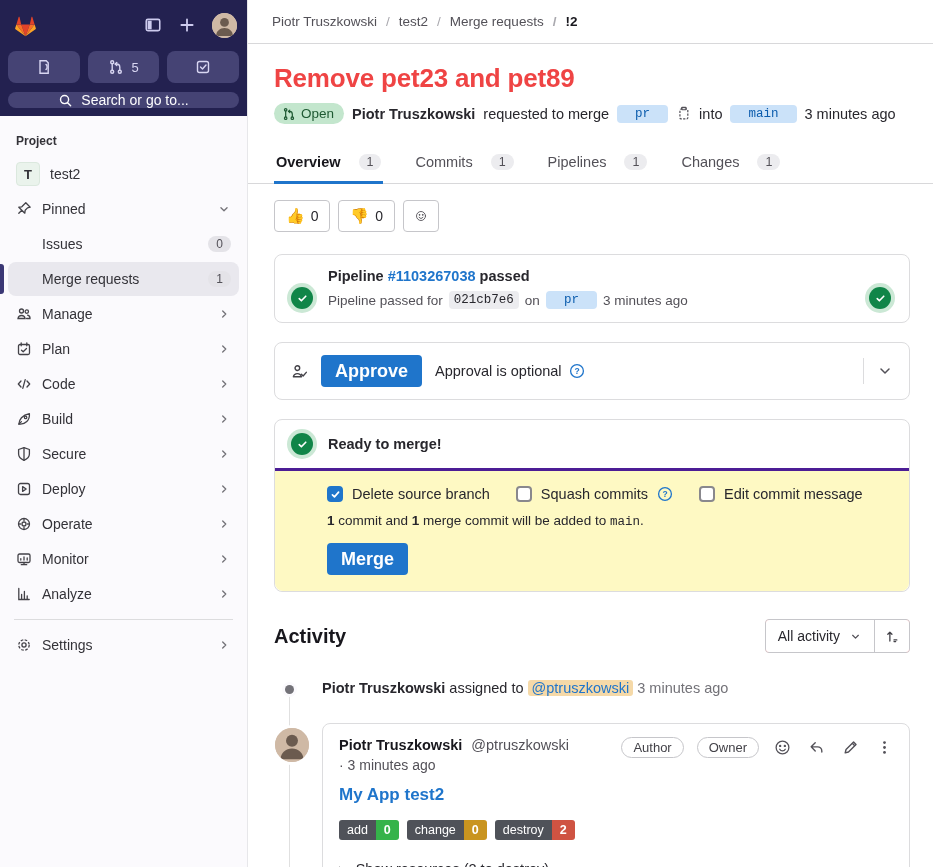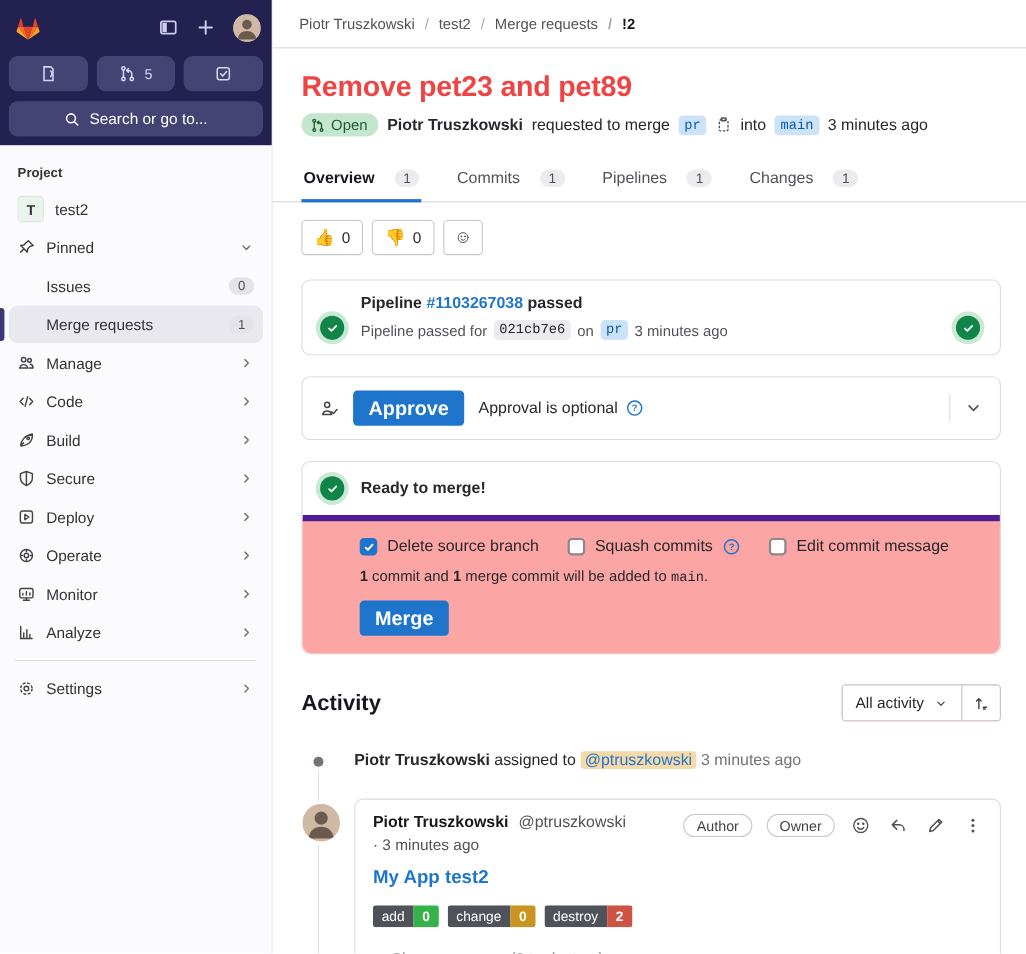--- a/index.html
+++ b/index.html
@@ -10,21 +10,21 @@
   
   .sidebar { width:248px; flex:0 0 248px; background:#fbfafd; border-right:1px solid #e7e7ea; display:flex; flex-direction:column; }
   .sb-header { background:#232150; padding:8px; display:flex; flex-direction:column; gap:9px; }
   .sb-row1 { display:flex; align-items:center; height:34px; padding:0 2px; }
   .logo { width:27px; height:27px; margin-left:2px; }
   .sb-row1-right { margin-left:auto; display:flex; align-items:center; gap:16px; }
   .hdr-icon { color:#cdcbee; display:inline-flex; }
   .hdr-avatar { width:25px; height:25px; border-radius:50%; overflow:hidden; background:#d8c6b8; display:block; }
   .sb-shortcuts { display:flex; gap:8px; }
   .sb-shortcut { flex:1; height:32px; background:#454374; border:none; border-radius:8px; color:#d8d6f2; display:flex; align-items:center; justify-content:center; gap:7px; font-size:13px; font-family:inherit; }
-  .sb-search { height:32px; background:#454374; border:none; border-radius:8px; color:#fdfdfe; display:flex; align-items:center; justify-content:center; gap:8px; font-size:14px; font-family:inherit; }
+  .sb-search { height:16px; background:#454374; border:none; border-radius:8px; color:#fdfdfe; display:flex; align-items:center; justify-content:center; gap:8px; font-size:14px; font-family:inherit; }
   .sb-body { padding:8px 0 0; font-size:14px; color:#333238; overflow:hidden; }
   .sb-label { padding:10px 16px 8px; font-size:12px; font-weight:700; color:#333238; }
   .nav-item { position:relative; margin:1px 8px; padding:0 8px; height:34px; display:flex; align-items:center; gap:10px; border-radius:8px; color:#333238; }
   .nav-item .nav-icon { width:16px; height:16px; color:#434248; display:inline-flex; flex:0 0 16px; }
   .nav-item .chev { margin-left:auto; color:#737278; display:inline-flex; }
   .nav-item.indent { padding-left:34px; }
   .nav-item.active { background:#e9e8ee; }
   .active-bar { position:absolute; left:-8px; top:2px; bottom:2px; width:4px; background:#3b3875; border-radius:0 3px 3px 0; }
   .count-pill { margin-left:auto; background:#e4e3e8; color:#535158; border-radius:10px; font-size:12px; padding:1px 8px; min-width:22px; text-align:center; }
   .proj-avatar { width:24px; height:24px; border-radius:4px; background:#eaf3ec; border:1px solid #dbe8de; color:#333238; font-size:13px; font-weight:700; display:flex; align-items:center; justify-content:center; }
@@ -36,21 +36,21 @@
   .breadcrumb { display:flex; list-style:none; align-items:center; font-size:13.5px; color:#535158; }
   .breadcrumb li { display:flex; align-items:center; }
   .breadcrumb li + li::before { content:"/"; color:#a9a8ae; margin:0 9px; }
   .breadcrumb li.current { color:#18171d; font-weight:700; }
 
   .content { flex:1; padding:0 23px 0 26px; overflow:hidden; }
   h1.mr-title { font-size:26px; font-weight:700; color:#ef4444; margin:19px 0 9px; letter-spacing:-0.2px; }
   .mr-meta { display:flex; align-items:center; gap:8px; font-size:14.5px; color:#28272d; flex-wrap:wrap; }
   .state-badge { display:inline-flex; align-items:center; gap:5px; background:#c3e6cd; color:#1f5a33; border-radius:12px; padding:3px 10px 3px 8px; font-size:13.5px; }
   .bold { font-weight:700; }
-  .branch-badge { font-family:"Liberation Mono", monospace; font-size:12.5px; background:#cbe2f9; color:#0b5cad; border-radius:4px; padding:2px 5px; }
+  .branch-badge { font-family:"Liberation Mono", monospace; font-size:12.5px; background:#cbe2f9; color:#0b5cad; border-radius:4px; padding:2px 18px; }
   .copy-icon { color:#535158; display:inline-flex; }
 
   .tabs { margin:22px -23px 0 -26px; padding:0 23px 0 26px; border-bottom:1px solid #d8d8da; display:flex; gap:30px; }
   .tab { display:flex; align-items:center; gap:18px; font-size:14.5px; color:#535158; padding:8px 2px 11px; border-bottom:3px solid transparent; margin-bottom:-1px; }
   .tab.active { color:#18171d; font-weight:700; border-color:#1f75cb; }
   .tab-count { background:#ececef; color:#535158; border-radius:10px; padding:1px 8px; font-size:12.5px; font-weight:400; }
 
   .awards { margin:16px 0 22px; display:flex; gap:8px; }
   .award-btn { height:32px; border:1px solid #c6c6ca; border-radius:4px; background:#fff; display:flex; align-items:center; gap:6px; padding:0 11px; font-size:14px; color:#28272d; font-family:inherit; }
   .award-btn .emoji { font-size:15px; }
@@ -66,21 +66,21 @@
   .pipe-mini { margin-left:auto; }
 
   .approve-row { padding:12px 16px; display:flex; align-items:center; gap:13px; }
   .btn-primary { background:#1f75cb; color:#fff; border:none; border-radius:4px; height:32px; padding:0 14px; font-size:18px; font-weight:700; font-family:inherit; }
   .hint { font-size:14.5px; color:#28272d; display:flex; align-items:center; gap:7px; }
   .approve-right { margin-left:auto; display:flex; align-items:center; gap:13px; }
   .vdiv { width:1px; height:26px; background:#dcdcde; }
   .chev-gray { color:#535158; display:inline-flex; }
 
   .ready-header { padding:13px 16px; display:flex; align-items:center; gap:15px; font-size:14.5px; font-weight:700; color:#28272d; }
-  .ready-body { border-top:6px solid #4c1d95; background:#fca5a5; border-radius:0 0 8px 8px; padding:15px 16px 16px 52px; }
+  .ready-body { border-top:3px solid #4c1d95; background:#fef9c3; border-radius:0 0 8px 8px; padding:15px 16px 16px 52px; }
   .cb-row { display:flex; align-items:center; gap:9px; font-size:14.5px; color:#28272d; flex-wrap:wrap; }
   .cb-item { display:flex; align-items:center; gap:9px; margin-right:17px; }
   .cb { width:16px; height:16px; border:2px solid #89888d; border-radius:4px; background:#fff; display:inline-flex; align-items:center; justify-content:center; flex:0 0 16px; }
   .cb.checked { background:#1f75cb; border-color:#1f75cb; color:#fff; }
   .merge-summary { margin:11px 0 14px; font-size:13.5px; color:#28272d; }
   .mono { font-family:"Liberation Mono", monospace; font-size:12.5px; }
 
   .activity-row { margin-top:27px; display:flex; align-items:center; justify-content:space-between; }
   h2.activity-h { font-size:20px; font-weight:700; color:#18171d; }
   .seg { display:flex; border:1px solid #c6c6ca; border-radius:4px; overflow:hidden; background:#fca5a5;align-items:flex-end; }
@@ -232,20 +232,34 @@
           </svg>
         </span>
         <span>Manage</span>
         <span class="chev">
             <svg viewBox="0 0 16 16" width="14" height="14" stroke="currentColor" stroke-width="1.5" fill="none" stroke-linecap="round" stroke-linejoin="round">
               <path d="m6.5 4.5 3.5 3.5-3.5 3.5"></path>
             </svg>
           </span>
       </div>
 
+      <div class="nav-item">
+        <span class="nav-icon">
+          <svg viewBox="0 0 16 16" width="16" height="16" stroke="currentColor" stroke-width="1.3" fill="none" stroke-linecap="round" stroke-linejoin="round">
+            <rect x="2.5" y="3.5" width="11" height="10" rx="1.5"></rect>
+              <path d="M5.2 1.8v3M10.8 1.8v3M5.5 9.2l1.7 1.6 3.3-3.3"></path>
+          </svg>
+        </span>
+        <span>Plan</span>
+        <span class="chev">
+            <svg viewBox="0 0 16 16" width="14" height="14" stroke="currentColor" stroke-width="1.5" fill="none" stroke-linecap="round" stroke-linejoin="round">
+              <path d="m6.5 4.5 3.5 3.5-3.5 3.5"></path>
+            </svg>
+          </span>
+      </div>
 
       <div class="nav-item">
         <span class="nav-icon">
           <svg viewBox="0 0 16 16" width="16" height="16" stroke="currentColor" stroke-width="1.3" fill="none" stroke-linecap="round" stroke-linejoin="round">
             <path d="M5 5 2.3 8 5 11M11 5l2.7 3L11 11M9.2 3.6 6.8 12.4"></path>
           </svg>
         </span>
         <span>Code</span>
         <span class="chev">
             <svg viewBox="0 0 16 16" width="14" height="14" stroke="currentColor" stroke-width="1.5" fill="none" stroke-linecap="round" stroke-linejoin="round">

